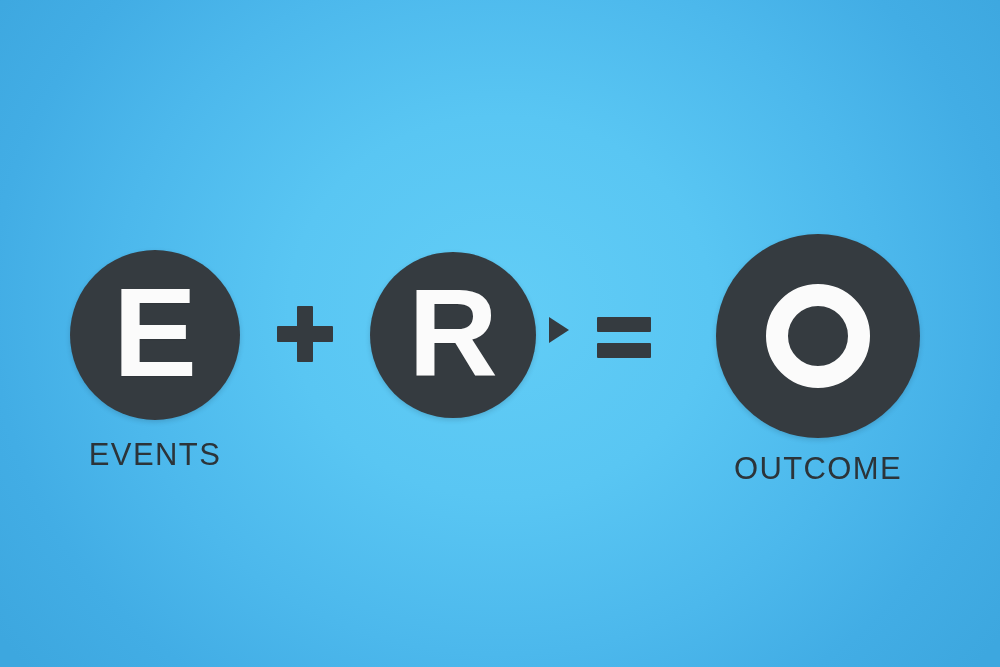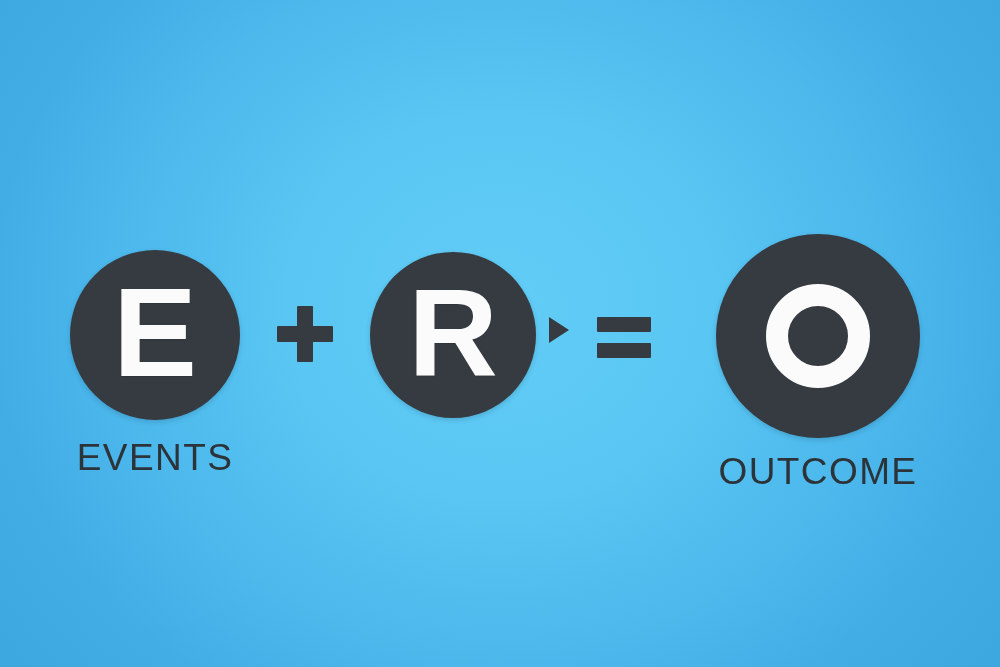--- a/index.html
+++ b/index.html
@@ -79,21 +79,21 @@
   .ring {
     width:104px; height:104px;
     border-radius:50%;
     border:22px solid #fbfbfb;
     box-sizing:border-box;
   }
 
   
   .label {
     color:#2c3439;
-    font-size:37px;
+    font-size:31px;
     letter-spacing:1.4px;
     white-space:nowrap;
     font-weight:400;
   }
   #node-events   .label { margin-top:17px; }
   #node-responses .label { margin-top:16px; }
   #node-outcome  .label { margin-top:13px; }
 
   
   .op { position:absolute; }

